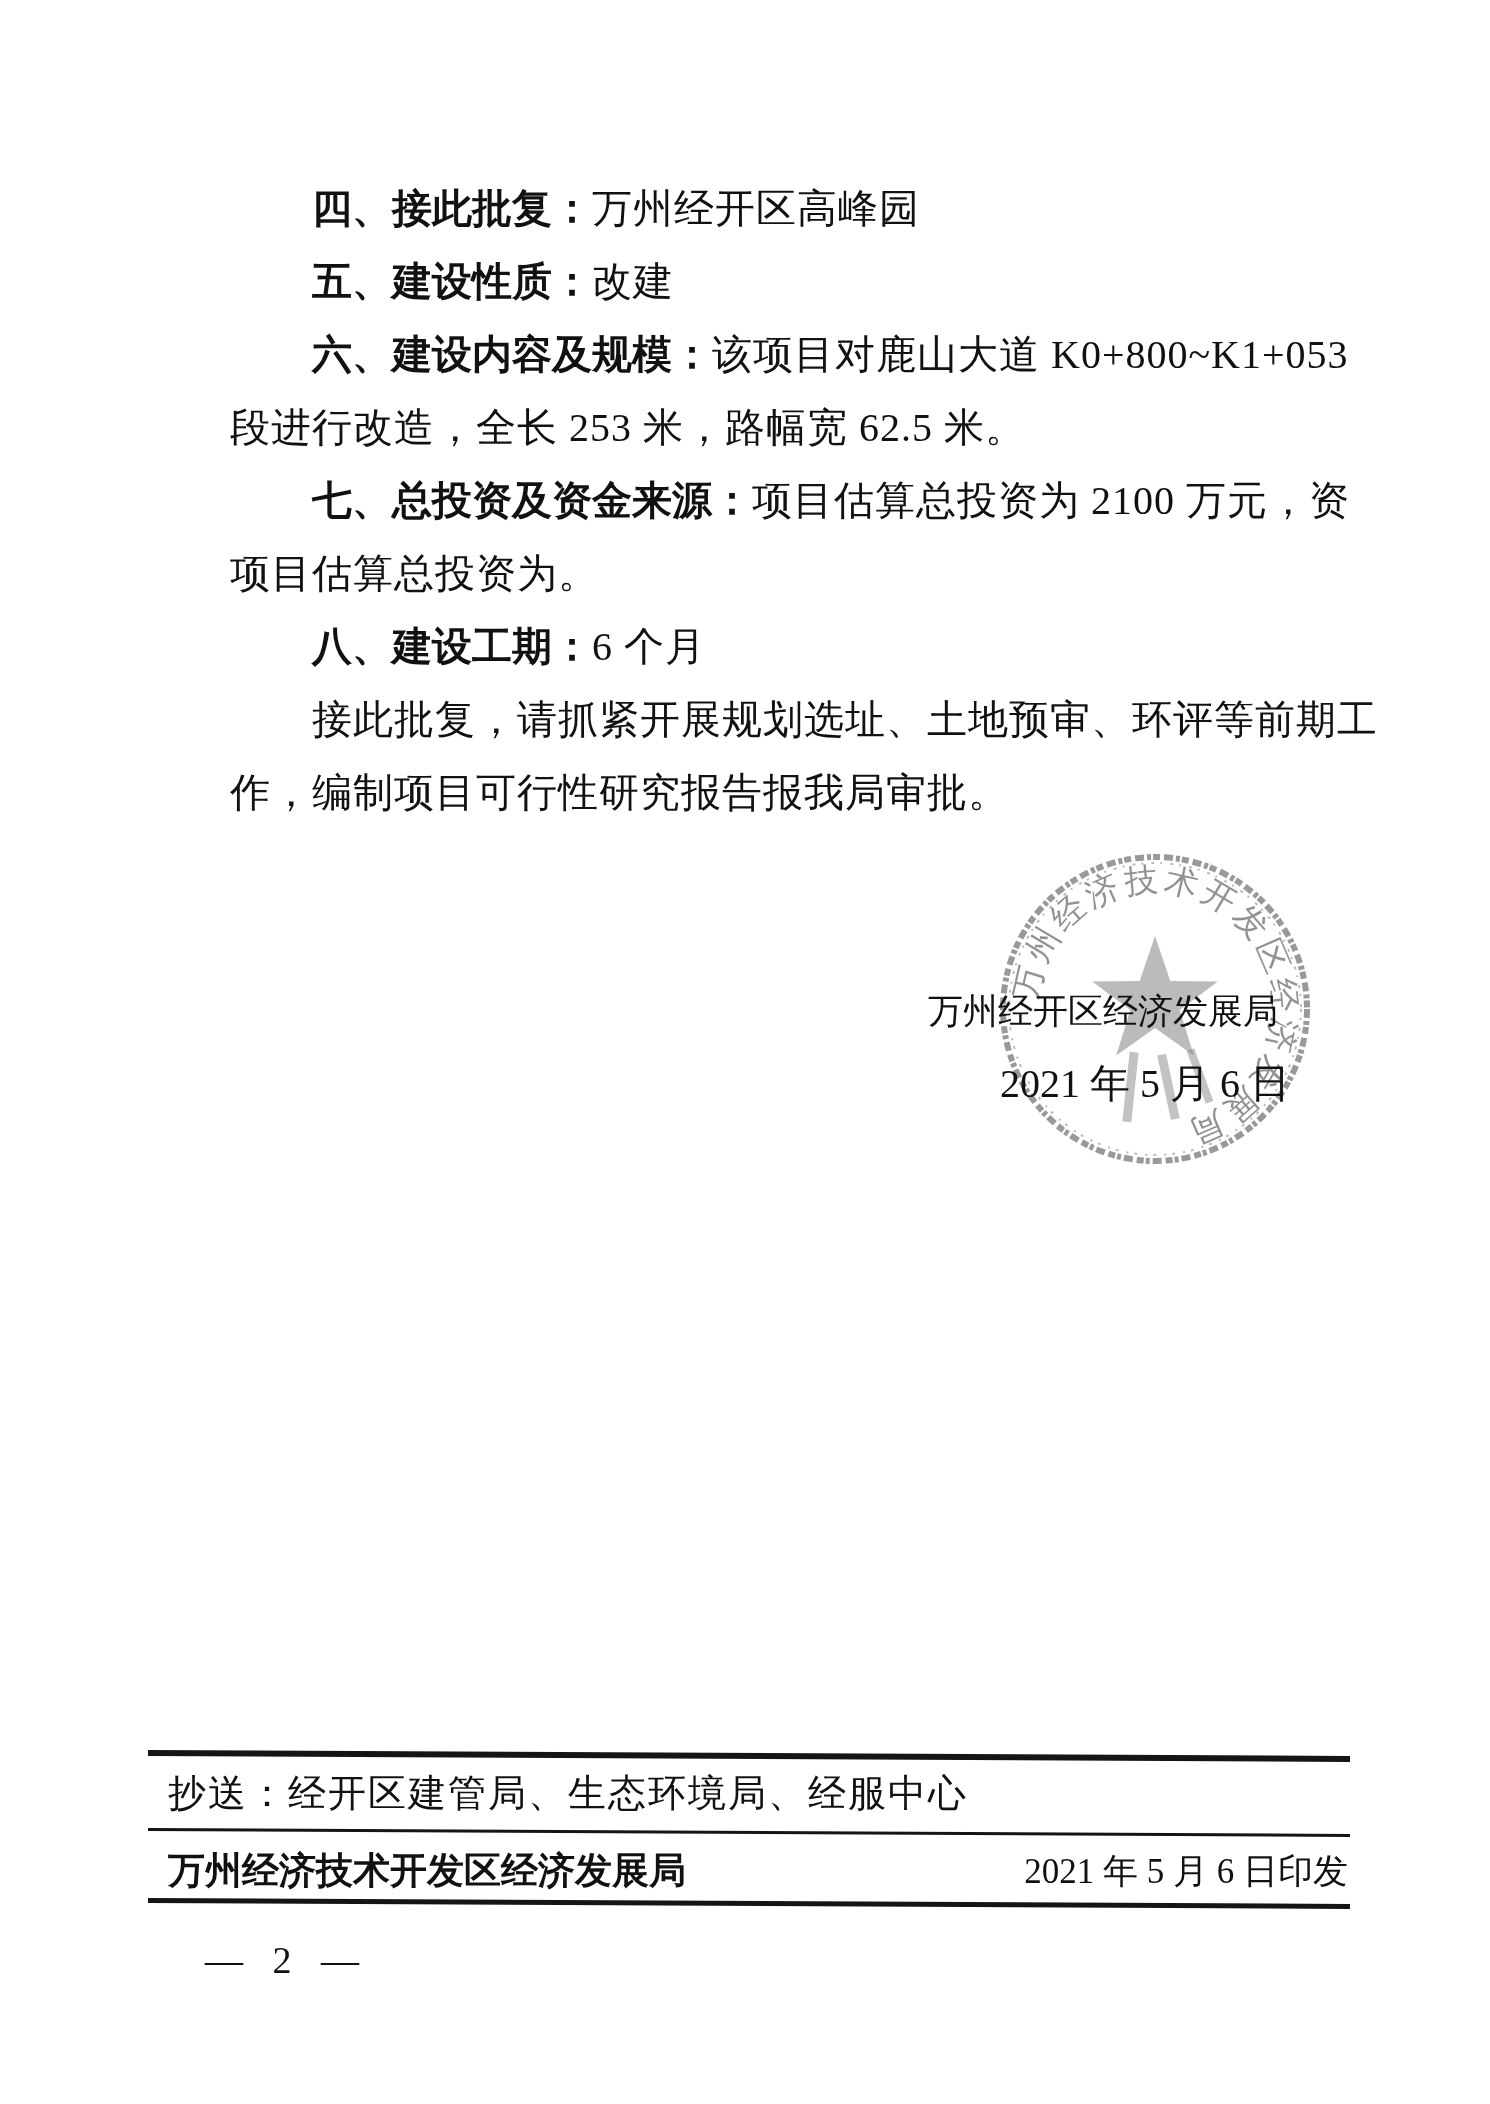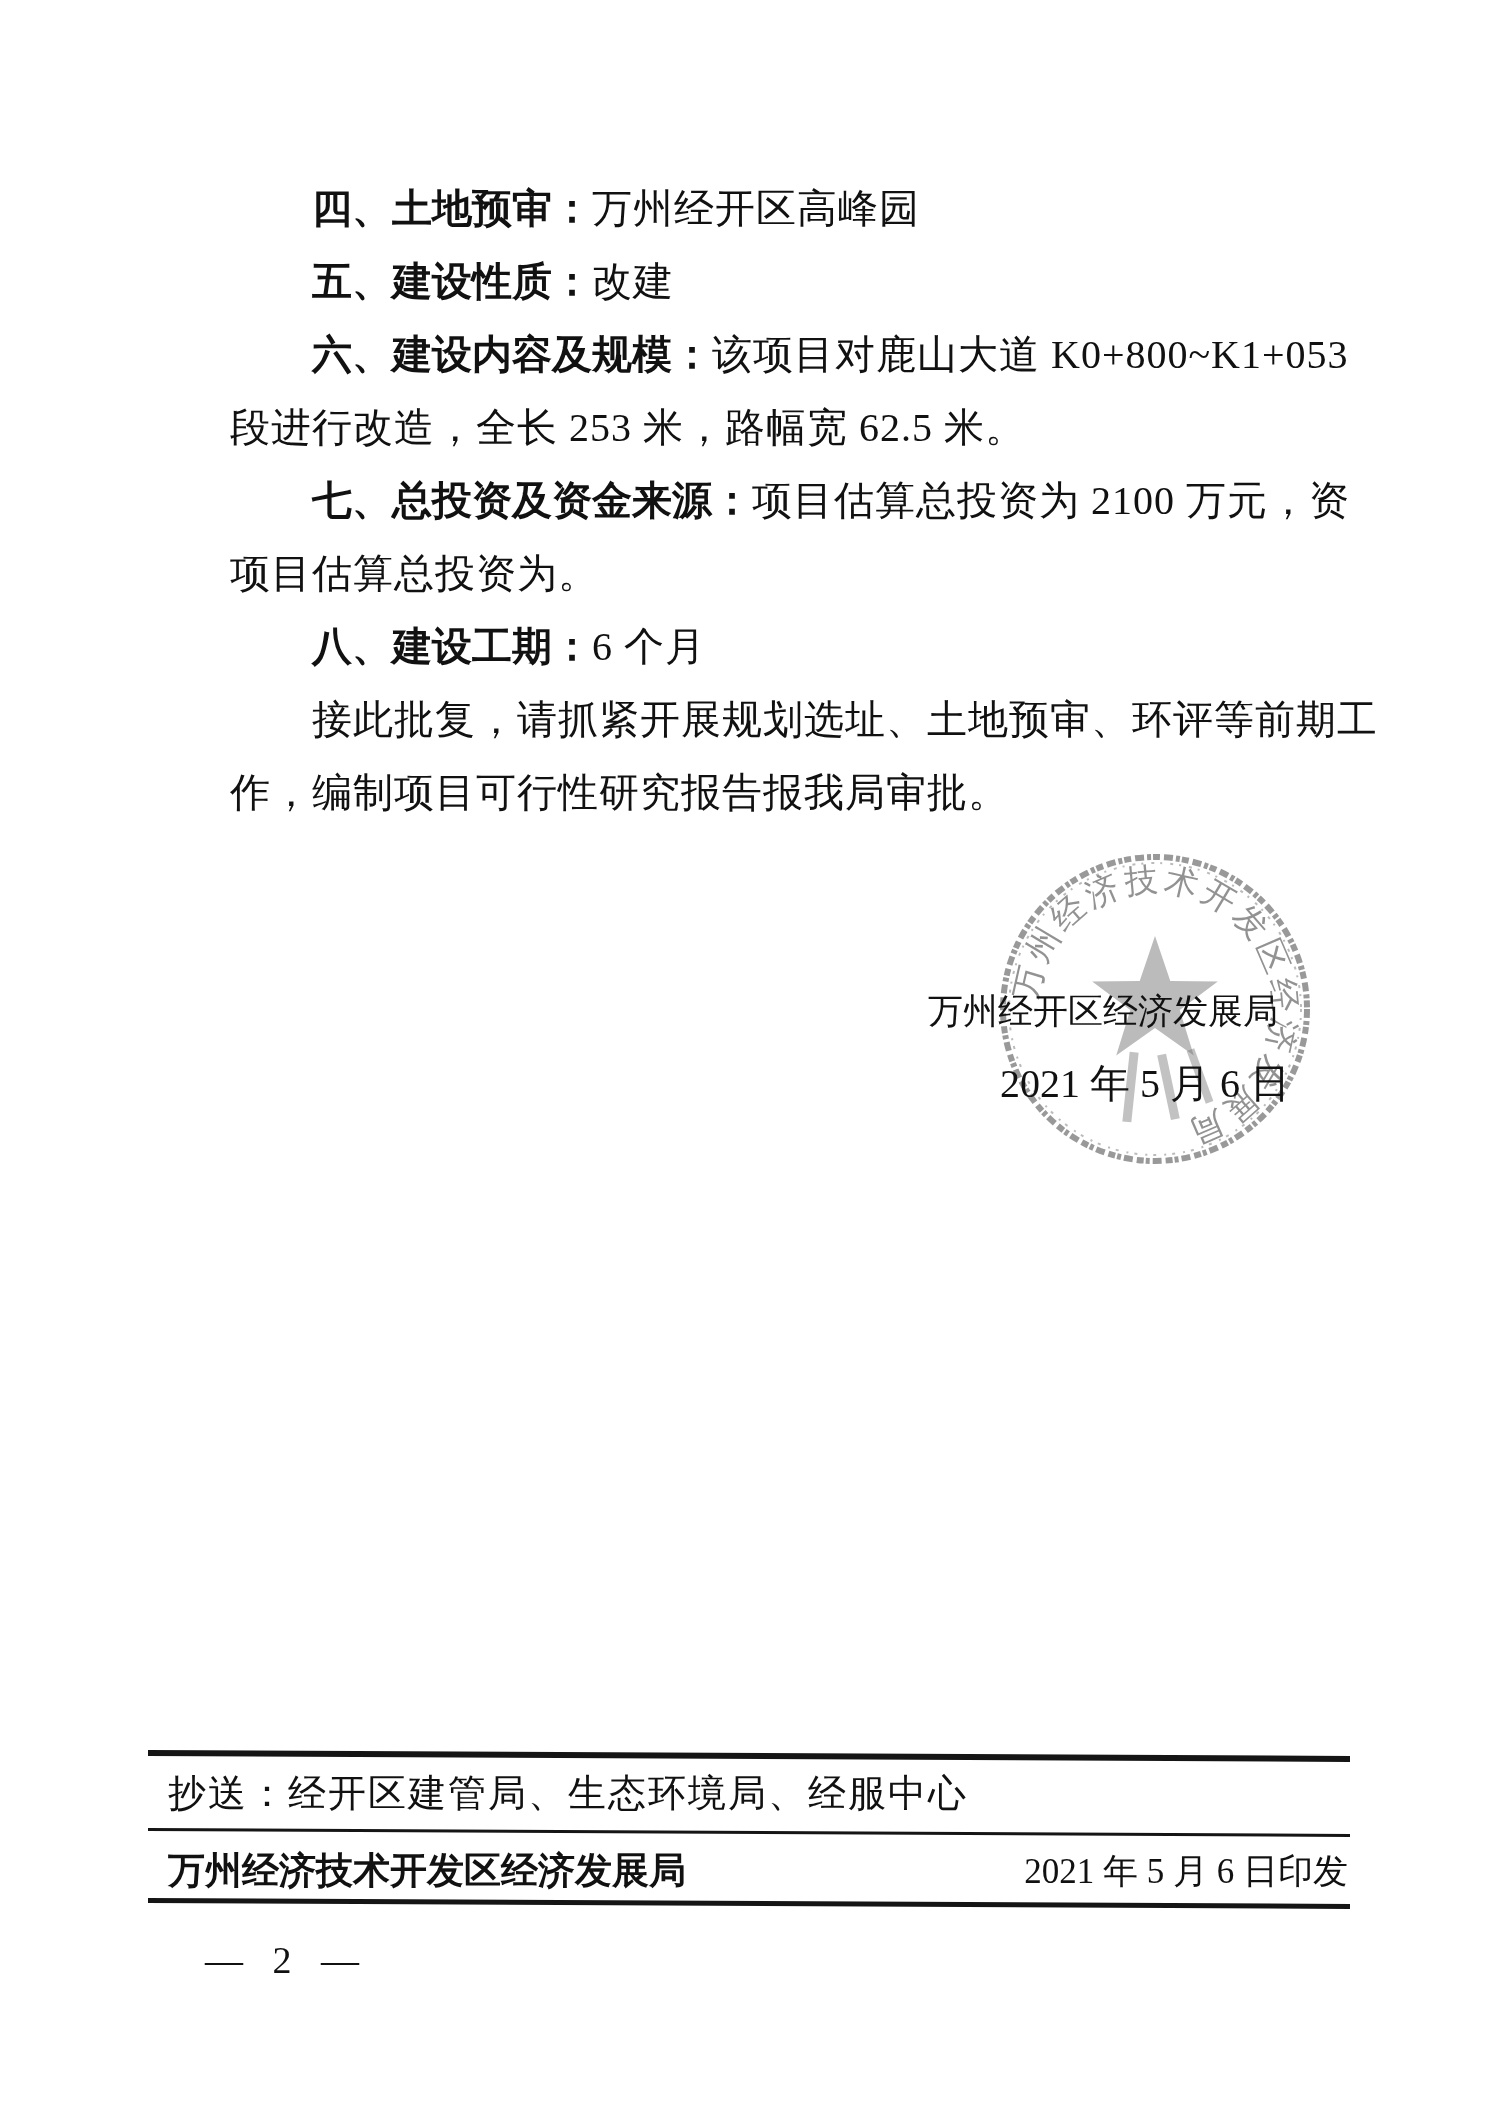--- a/index.html
+++ b/index.html
@@ -101,21 +101,21 @@
     letter-spacing: 10px;
     white-space: nowrap;
   }
 </style>
 </head>
 <body>
 
 <div class="page">
 
   <div class="doc-body">
-    <div class="line indent"><span class="lbl">四、土地预审：</span><span>万州经开区高峰园</span></div>
+    <div class="line indent"><span class="lbl">四、接此批复：</span><span>万州经开区高峰园</span></div>
     <div class="line indent"><span class="lbl">五、建设性质：</span><span>改建</span></div>
     <div class="line indent"><span class="lbl">六、建设内容及规模：</span><span>该项目对鹿山大道 K0+800~K1+053</span></div>
     <div class="line"><span>段进行改造，全长 253 米，路幅宽 62.5 米。</span></div>
     <div class="line indent"><span class="lbl">七、总投资及资金来源：</span><span>项目估算总投资为 2100 万元，资</span></div>
     <div class="line"><span>项目估算总投资为。</span></div>
     <div class="line indent"><span class="lbl">八、建设工期：</span><span>6 个月</span></div>
     <div class="line indent"><span>接此批复，请抓紧开展规划选址、土地预审、环评等前期工</span></div>
     <div class="line"><span>作，编制项目可行性研究报告报我局审批。</span></div>
   </div>
 

